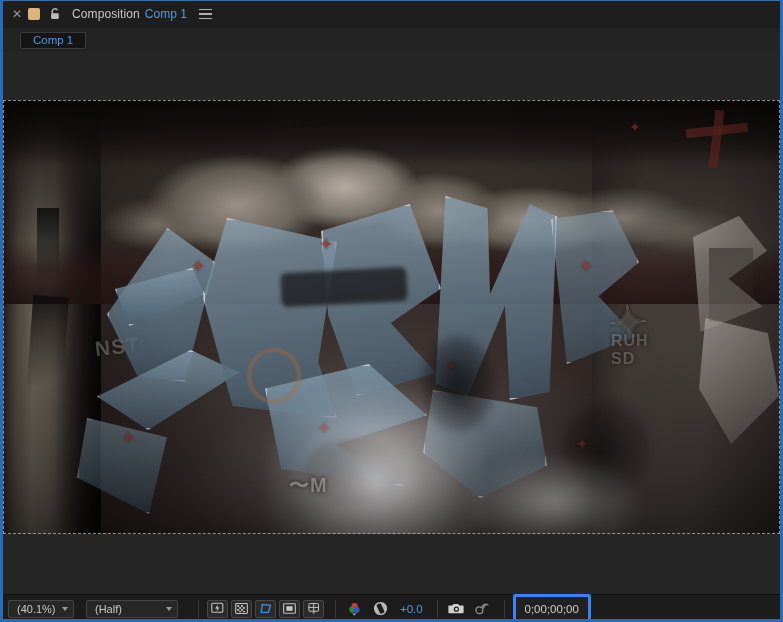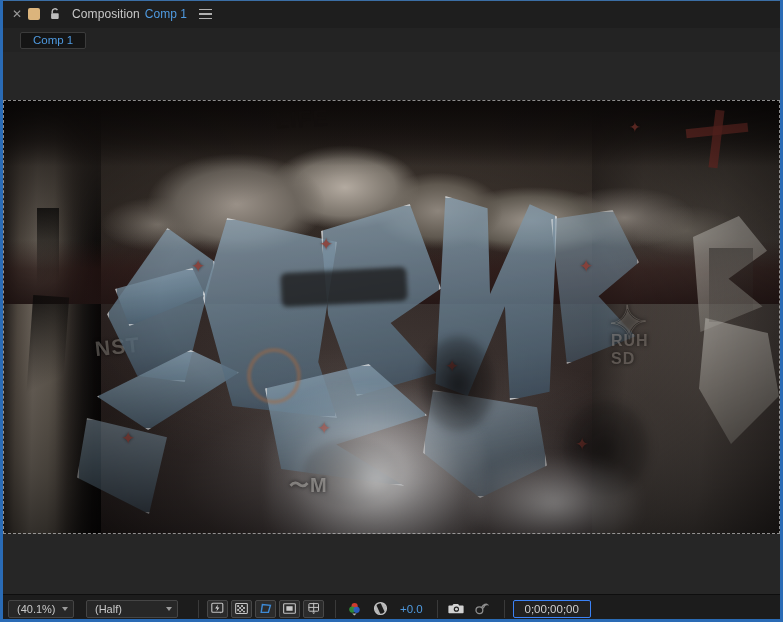--- a/index.html
+++ b/index.html
@@ -350,24 +350,24 @@
   .ibtn.on svg { stroke: #3d8ad6; }
 
   .expo-val {
     font-size: 11.5px;
     color: #4f9ae0;
     margin-left: 6px;
     margin-right: 6px;
     cursor: default;
   }
   .timecode {
-    height: 18px;
+    height: 29px;
     min-width: 78px;
     background: #212121;
-    border: 1px solid #3b82f6;
+    border: 3px solid #3b82f6;
     border-radius: 2px;
     display: flex;
     align-items: center;
     justify-content: center;
     font-size: 11.5px;
     color: #cfcfcf;
     padding: 0 8px;
     box-sizing: border-box;
     cursor: default;
   }

